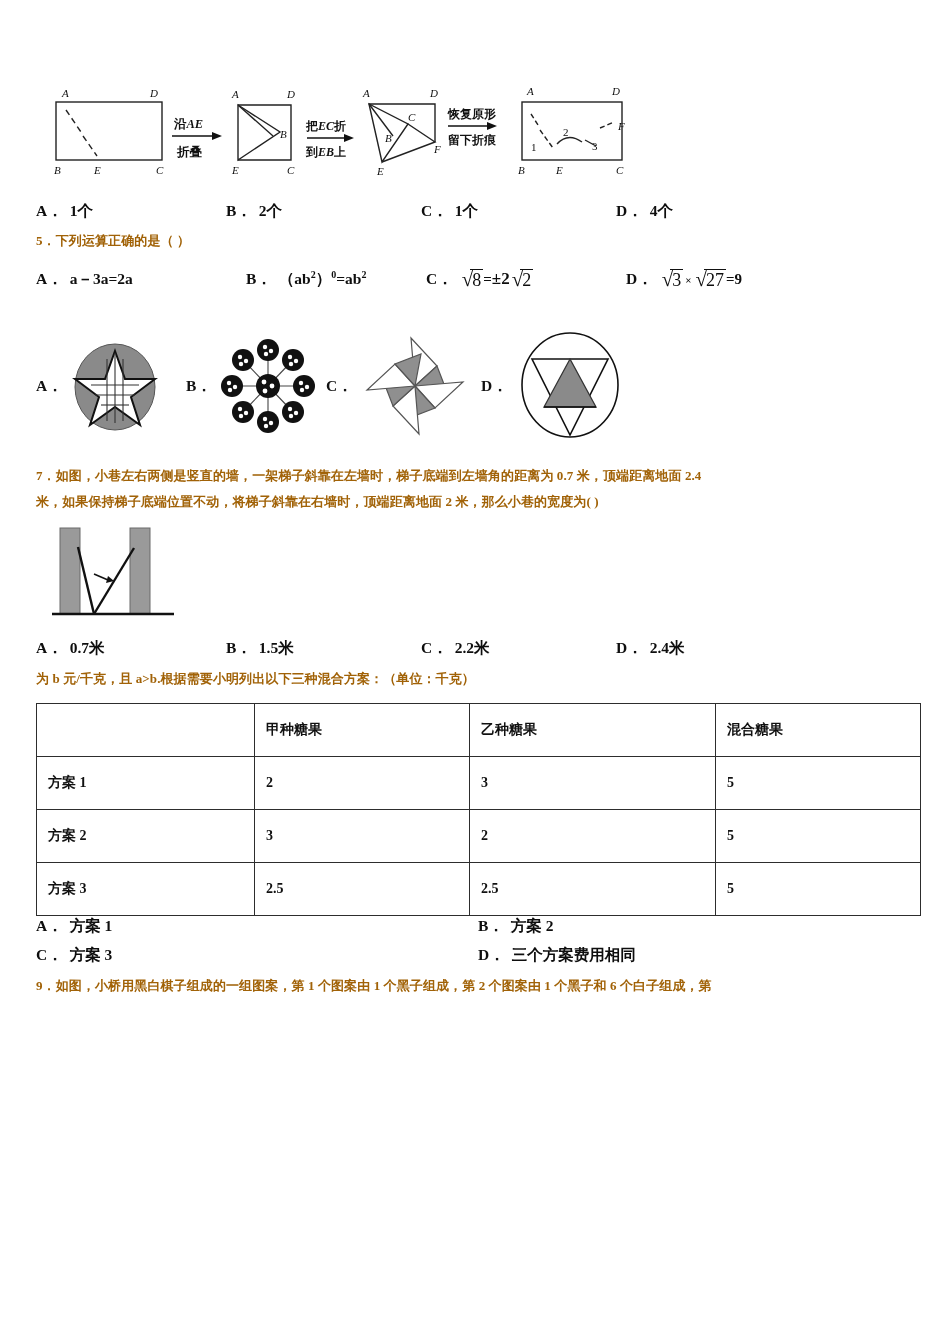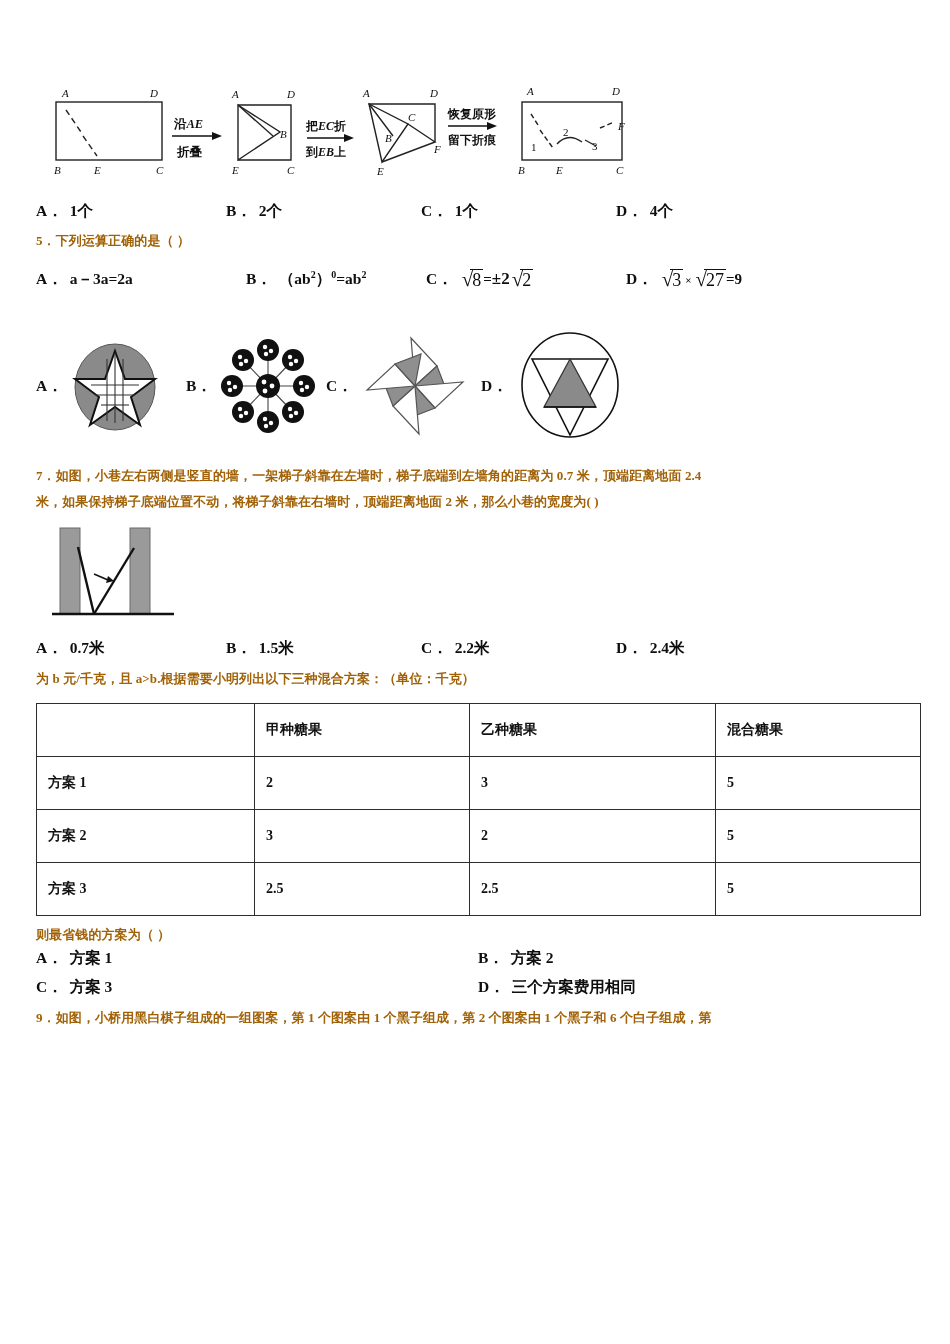--- a/index.html
+++ b/index.html
@@ -461,23 +461,20 @@
       </tr>
       <tr>
         <td>方案 3</td>
         <td>2.5</td>
         <td>2.5</td>
         <td>5</td>
       </tr>
     </tbody>
   </table>
 
-  <div class="qtext" style="margin-top:6px;">
-    <span>则最省钱的方案为（   ）</span>
-  </div>
 
   <div class="opts opts-2col">
     <div class="opt">
       <span class="opt-label">A．</span>
       <span class="opt-body">方案 1</span>
     </div>
     <div class="opt">
       <span class="opt-label">B．</span>
       <span class="opt-body">方案 2</span>
     </div>

